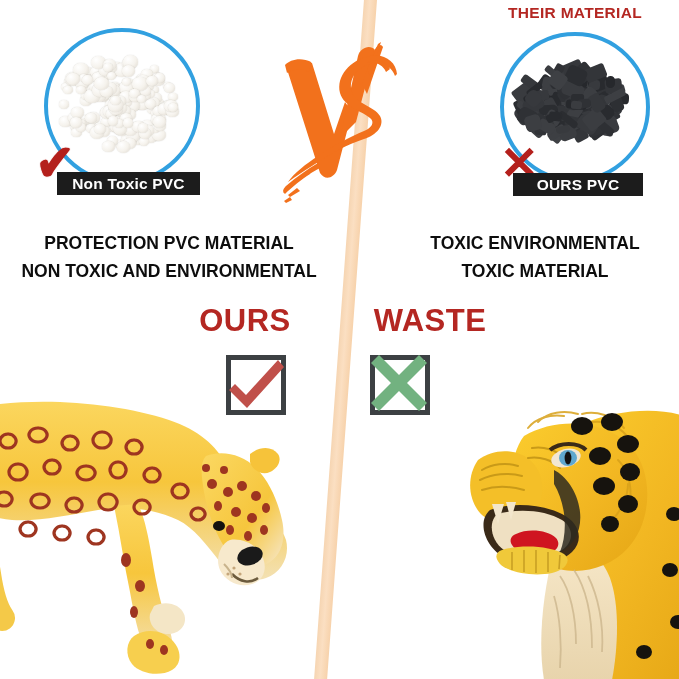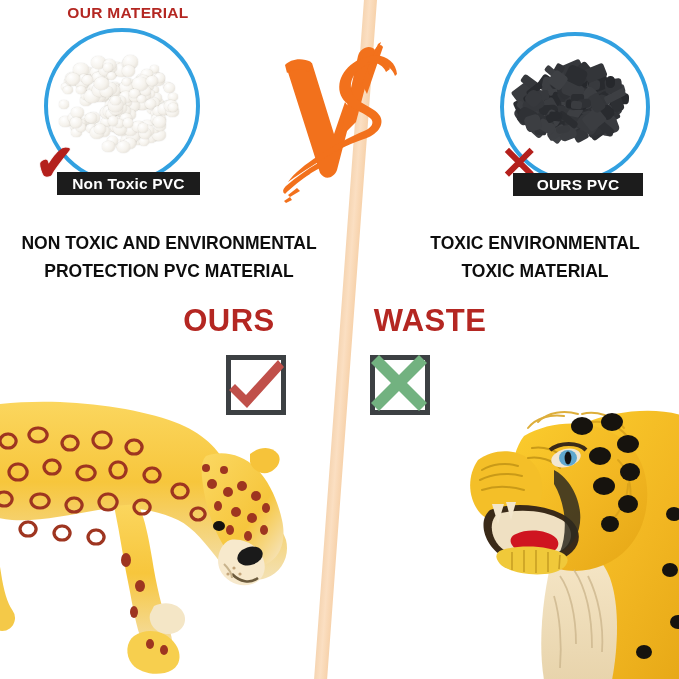--- a/index.html
+++ b/index.html
@@ -49,21 +49,21 @@
 
   
   .desc{position:absolute;color:#0d0d0d;font-weight:bold;font-size:17.5px;
         line-height:28px;text-align:center;}
   .desc.left{left:4px;top:229px;width:330px;}
   .desc.right{left:404px;top:229px;width:262px;}
 
   
   .verdict{position:absolute;font-weight:bold;font-size:31px;color:#b42722;
            letter-spacing:.5px;text-align:center;}
-  .verdict.left{left:159px;top:303px;width:140px;}
+  .verdict.left{left:175px;top:303px;width:140px;}
   .verdict.right{left:355px;top:303px;width:150px;}
 
   
   .cbox{position:absolute;width:50px;height:50px;border:5px solid #3c4043;
         background:#ffffff;}
   .cbox.left{left:226px;top:355px;}
   .cbox.right{left:370px;top:355px;}
   .cbx-svg{position:absolute;overflow:visible;z-index:5;}
 
   
@@ -417,21 +417,21 @@
         <div class="chip" style="left:99.8px;top:56.1px;width:22.0px;height:8.1px;transform:rotate(-27deg);background:rgb(61,63,67);border-radius:2.1px;"></div>
         <div class="chip" style="left:101.5px;top:40.1px;width:9.3px;height:12.1px;transform:rotate(1deg);background:rgb(38,40,44);border-radius:4.4px;"></div>
         <div class="chip" style="left:67.0px;top:65.4px;width:11.4px;height:7.8px;transform:rotate(5deg);background:rgb(58,60,64);border-radius:2.8px;"></div>
         <div class="chip" style="left:34.3px;top:85.4px;width:17.0px;height:11.4px;transform:rotate(30deg);background:rgb(61,63,67);border-radius:3.3px;"></div>
         <div class="chip" style="left:42.1px;top:77.4px;width:14.1px;height:7.6px;transform:rotate(-27deg);background:rgb(40,42,46);border-radius:2.2px;"></div>
         <div class="chip" style="left:51.5px;top:89.6px;width:14.1px;height:7.3px;transform:rotate(-12deg);background:rgb(56,58,62);border-radius:3.8px;"></div>
         <div class="chip" style="left:20.9px;top:78.7px;width:16.4px;height:15.7px;transform:rotate(-18deg);background:rgb(60,62,66);border-radius:4.6px;"></div>
       </div>
   </div>
 
-  <div class="hdr left">OUR MATERIAL</div>
+  <div class="hdr right">THEIR MATERIAL</div>
 
   <div class="mark check">✔</div>
   <div class="mark cross">✕</div>
 
   <div class="bar left">Non Toxic PVC</div>
   <div class="bar right">OURS PVC</div>
 
   <div class="divider"></div>
 
   <svg class="vs" viewBox="0 0 116 170">
@@ -454,22 +454,22 @@
 
       <path d="M36 121 C26 127 14 135 4 144 C2 146 0 149 2 150
                C12 142 26 132 38 126 Z"></path>
       <path d="M28 132 C20 137 10 145 3 152 L1 150 C9 142 20 134 29 129 Z"></path>
       <path d="M15 146 L6 153 L8 155 L18 149 Z"></path>
       <path d="M8 155 L2 159 L4 161 L10 158 Z"></path>
     </g>
   </svg>
 
   <div class="desc left">
+    <div>PROTECTION PVC MATERIAL</div>
     <div>NON TOXIC AND ENVIRONMENTAL</div>
-    <div>PROTECTION PVC MATERIAL</div>
   </div>
   <div class="desc right">
     <div>TOXIC ENVIRONMENTAL</div>
     <div>TOXIC MATERIAL</div>
   </div>
 
   <div class="verdict left">OURS</div>
   <div class="verdict right">WASTE</div>
 
   <div class="cbox left"></div>

